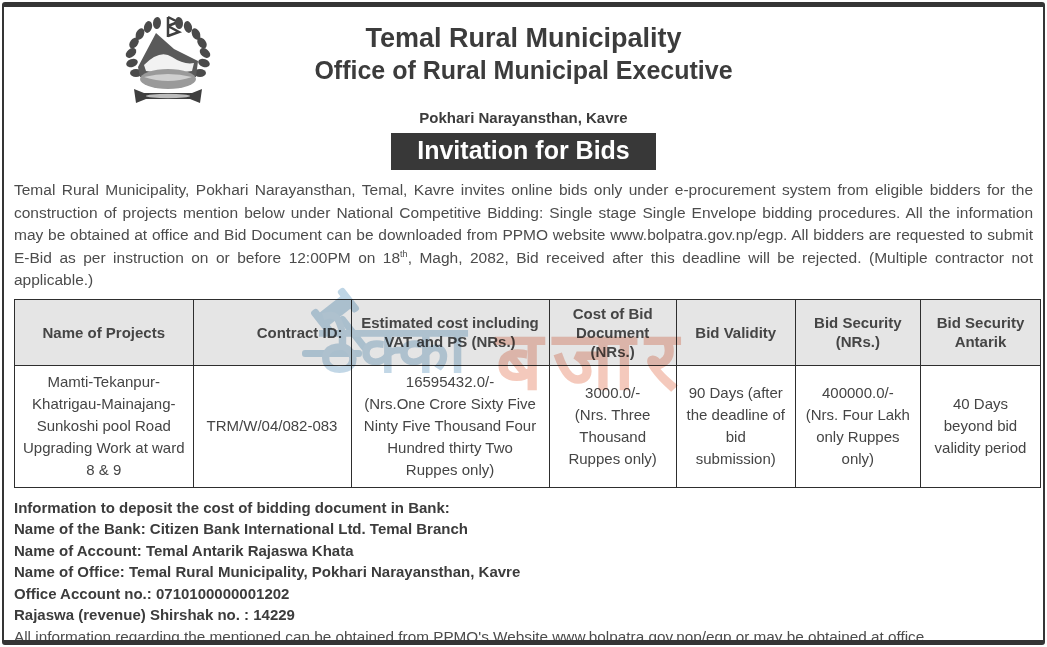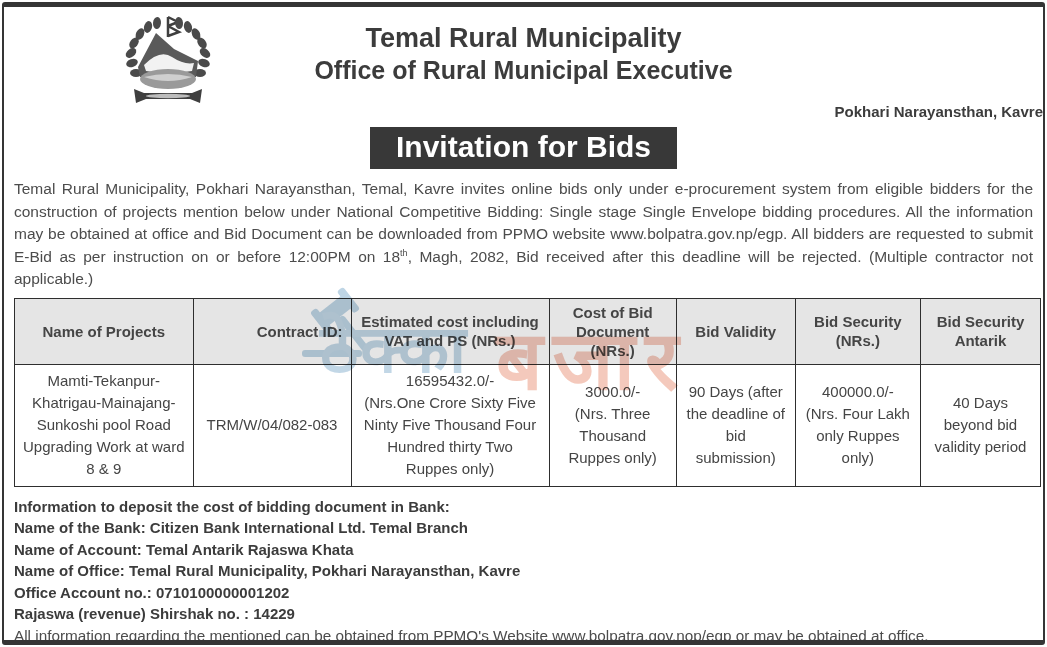--- a/index.html
+++ b/index.html
@@ -7,24 +7,24 @@
   .page {
     position:absolute; left:2px; top:2px; width:1043px; height:643px;
     border:2px solid #353535; border-top-width:5px; border-bottom-width:5px;
     border-radius:3px; background:#fff; overflow:hidden;
   }
   
   .header { position:relative; text-align:center; padding-top:16px; }
   .logo { position:absolute; left:118px; top:8px; width:92px; height:100px; }
   .title1 { font-size:27px; font-weight:bold; color:#3c3c3c; line-height:30px; }
   .title2 { font-size:25px; font-weight:bold; color:#3c3c3c; line-height:29px; margin-top:3px; }
-  .subtitle { font-size:15px; font-weight:bold; color:#3c3c3c; margin-top:18px;text-align:right; }
+  .subtitle { font-size:15px; font-weight:bold; color:#3c3c3c; margin-top:24px; }
   .banner {
     display:inline-block; margin-top:7px; padding:3px 26px 5px;
-    background:#383838; color:#fff; font-size:30px; font-weight:bold;
+    background:#383838; color:#fff; font-size:25px; font-weight:bold;
   }
   .pubdate { font-size:15px; font-weight:bold; color:#3c3c3c; margin-top:8px; }
   sup { font-size:9px; vertical-align:super; line-height:0; }
   
   .intro {
     margin:9px 10px 0; font-size:15.5px; color:#4c4c4c; line-height:22.5px;
     text-align:justify;
   }
   
   table { width:1027px; margin:7px 10px 0; border-collapse:collapse; position:relative; z-index:1; }

